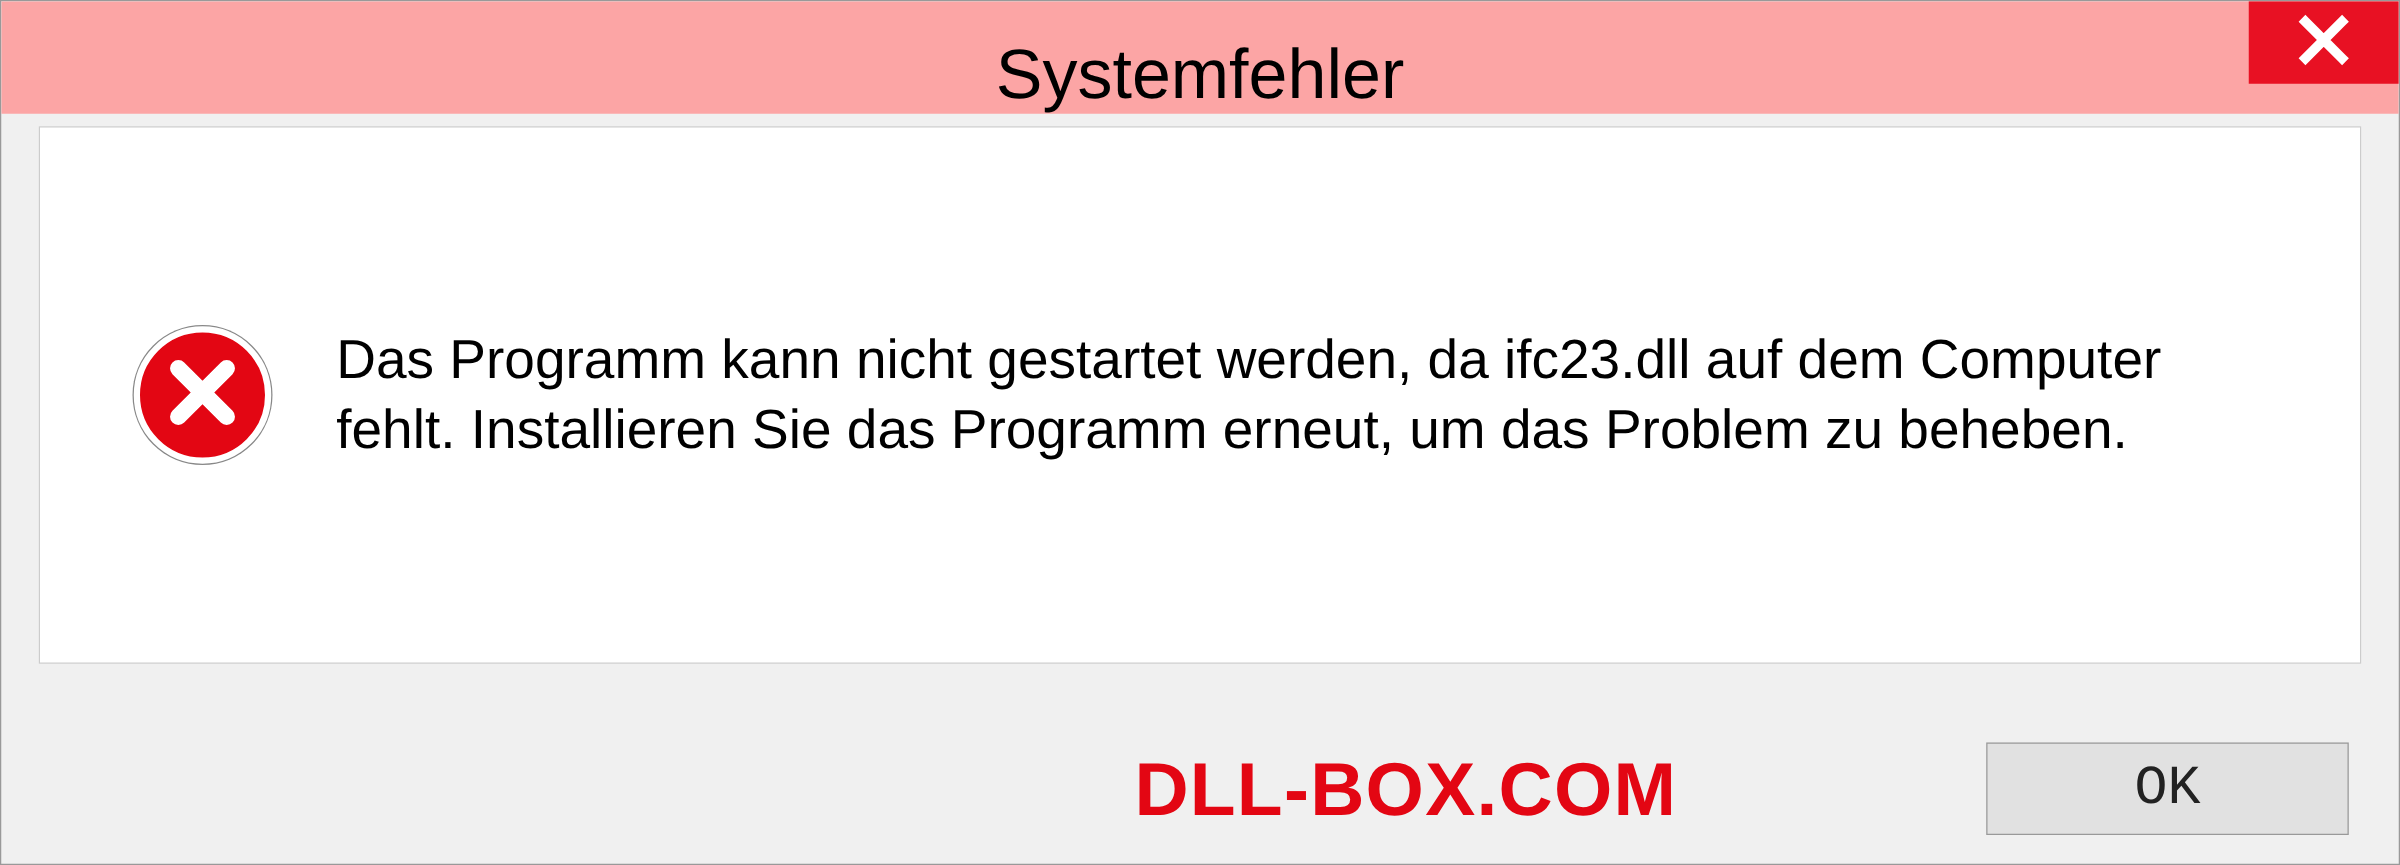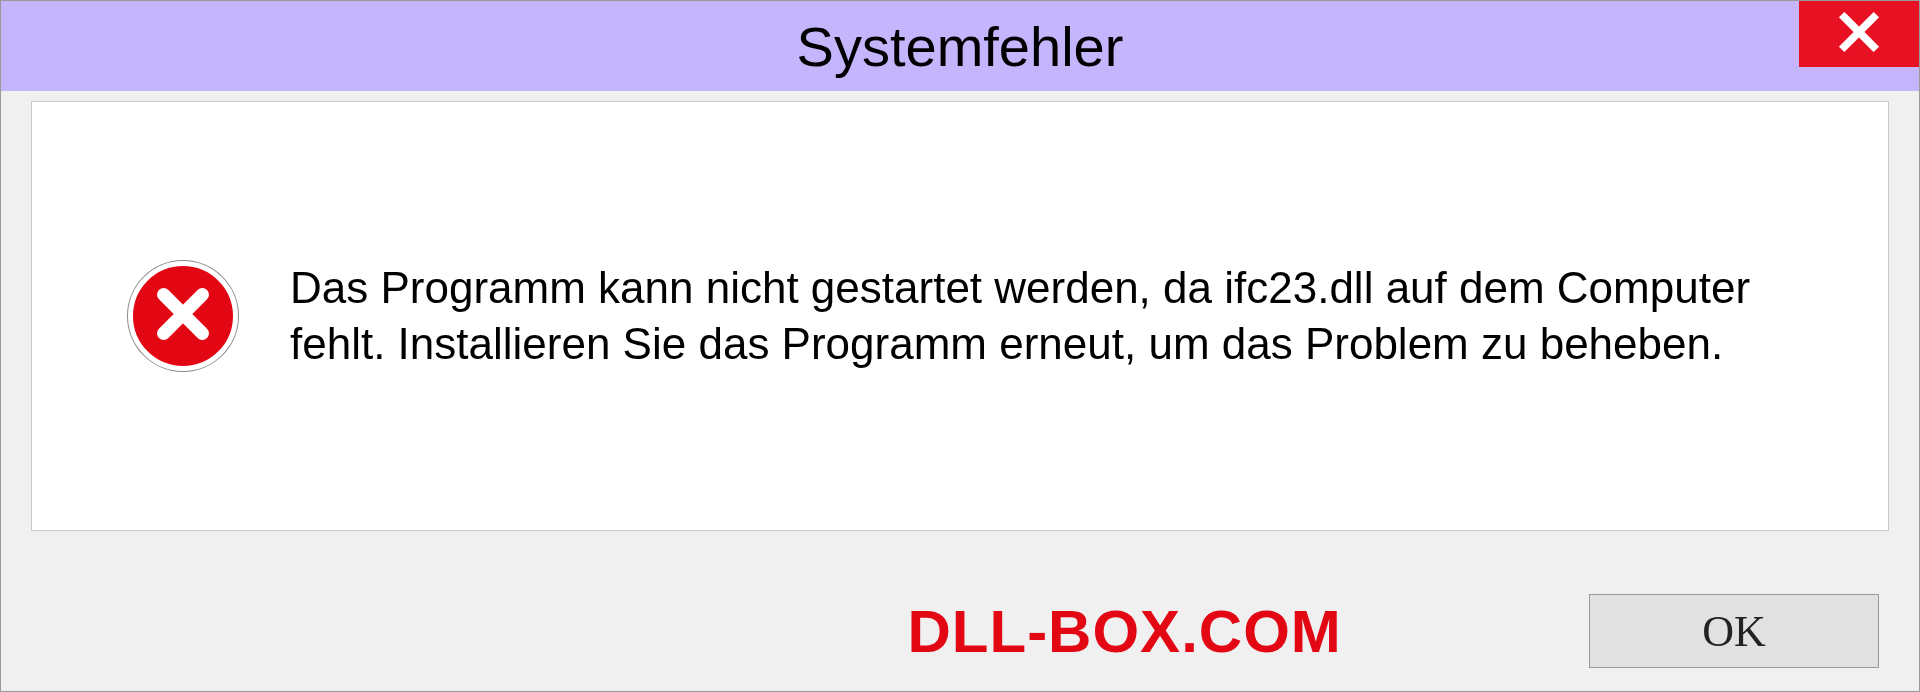--- a/index.html
+++ b/index.html
@@ -11,24 +11,24 @@
       width: 1920px;
       height: 692px;
       font-family: "Segoe UI", Tahoma, Arial, sans-serif;
       background: #f0f0f0;
       position: relative;
       border: 1px solid #999;
     }
     .titlebar {
       height: 90px;
       display: flex;
-      align-items: center;
+      align-items: flex-end;
       justify-content: center;
       position: relative;
-      background: #c4b5fd;
+      background: #fca5a5;
     }
     .title {
       font-size: 56px;
       font-weight: 400;
       color: #000;
     }
     .close-btn {
       position: absolute;
       right: 0;
       top: 0;
@@ -44,21 +44,21 @@
       width: 44px;
       height: 44px;
     }
     .content-panel {
       margin: 10px 30px 0 30px;
       background: #ffffff;
       border: 1px solid #ccc;
       height: 430px;
       display: flex;
       align-items: center;
-      padding: 0 96px;
+      padding: 0 75px;
     }
     .error-icon {
       width: 110px;
       height: 110px;
       border-radius: 50%;
       background: #e30613;
       display: flex;
       align-items: center;
       justify-content: center;
       flex-shrink: 0;
@@ -102,21 +102,21 @@
       width: 290px;
       height: 74px;
       background: #e1e1e1;
       border: 1px solid #999;
       font-size: 44px;
       color: #222;
       display: flex;
       align-items: center;
       justify-content: center;
       cursor: pointer;
-      font-family: Liberation Serif, serif;
+      font-family: Liberation Mono, monospace;
     }
   </style>
 </head>
 <body>
 
 <div class="titlebar">
   <div class="title">Systemfehler</div>
   <div class="close-btn">
     <span>
       <svg viewBox="0 0 24 24">

